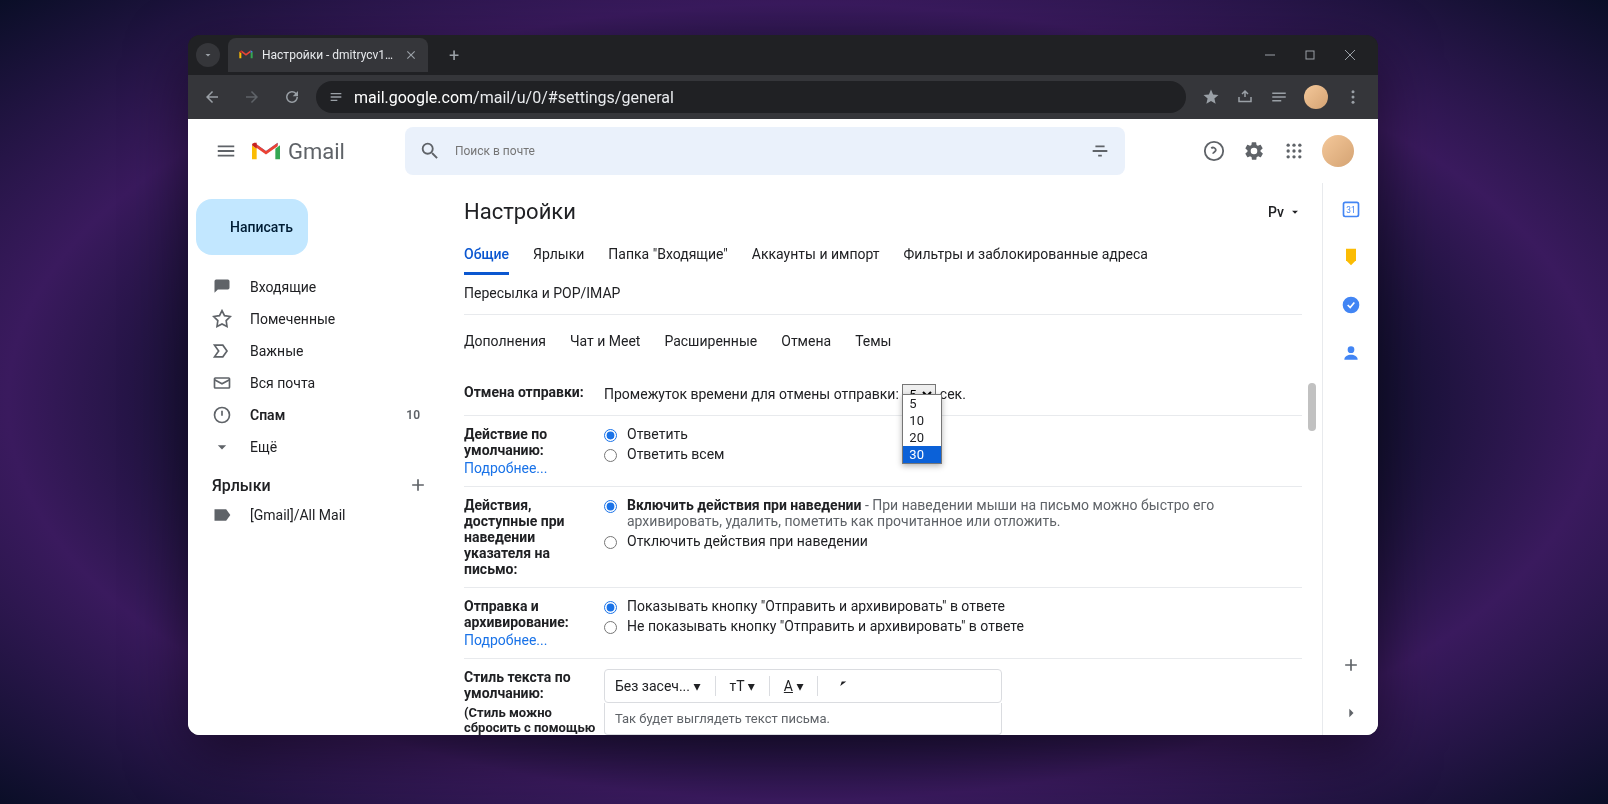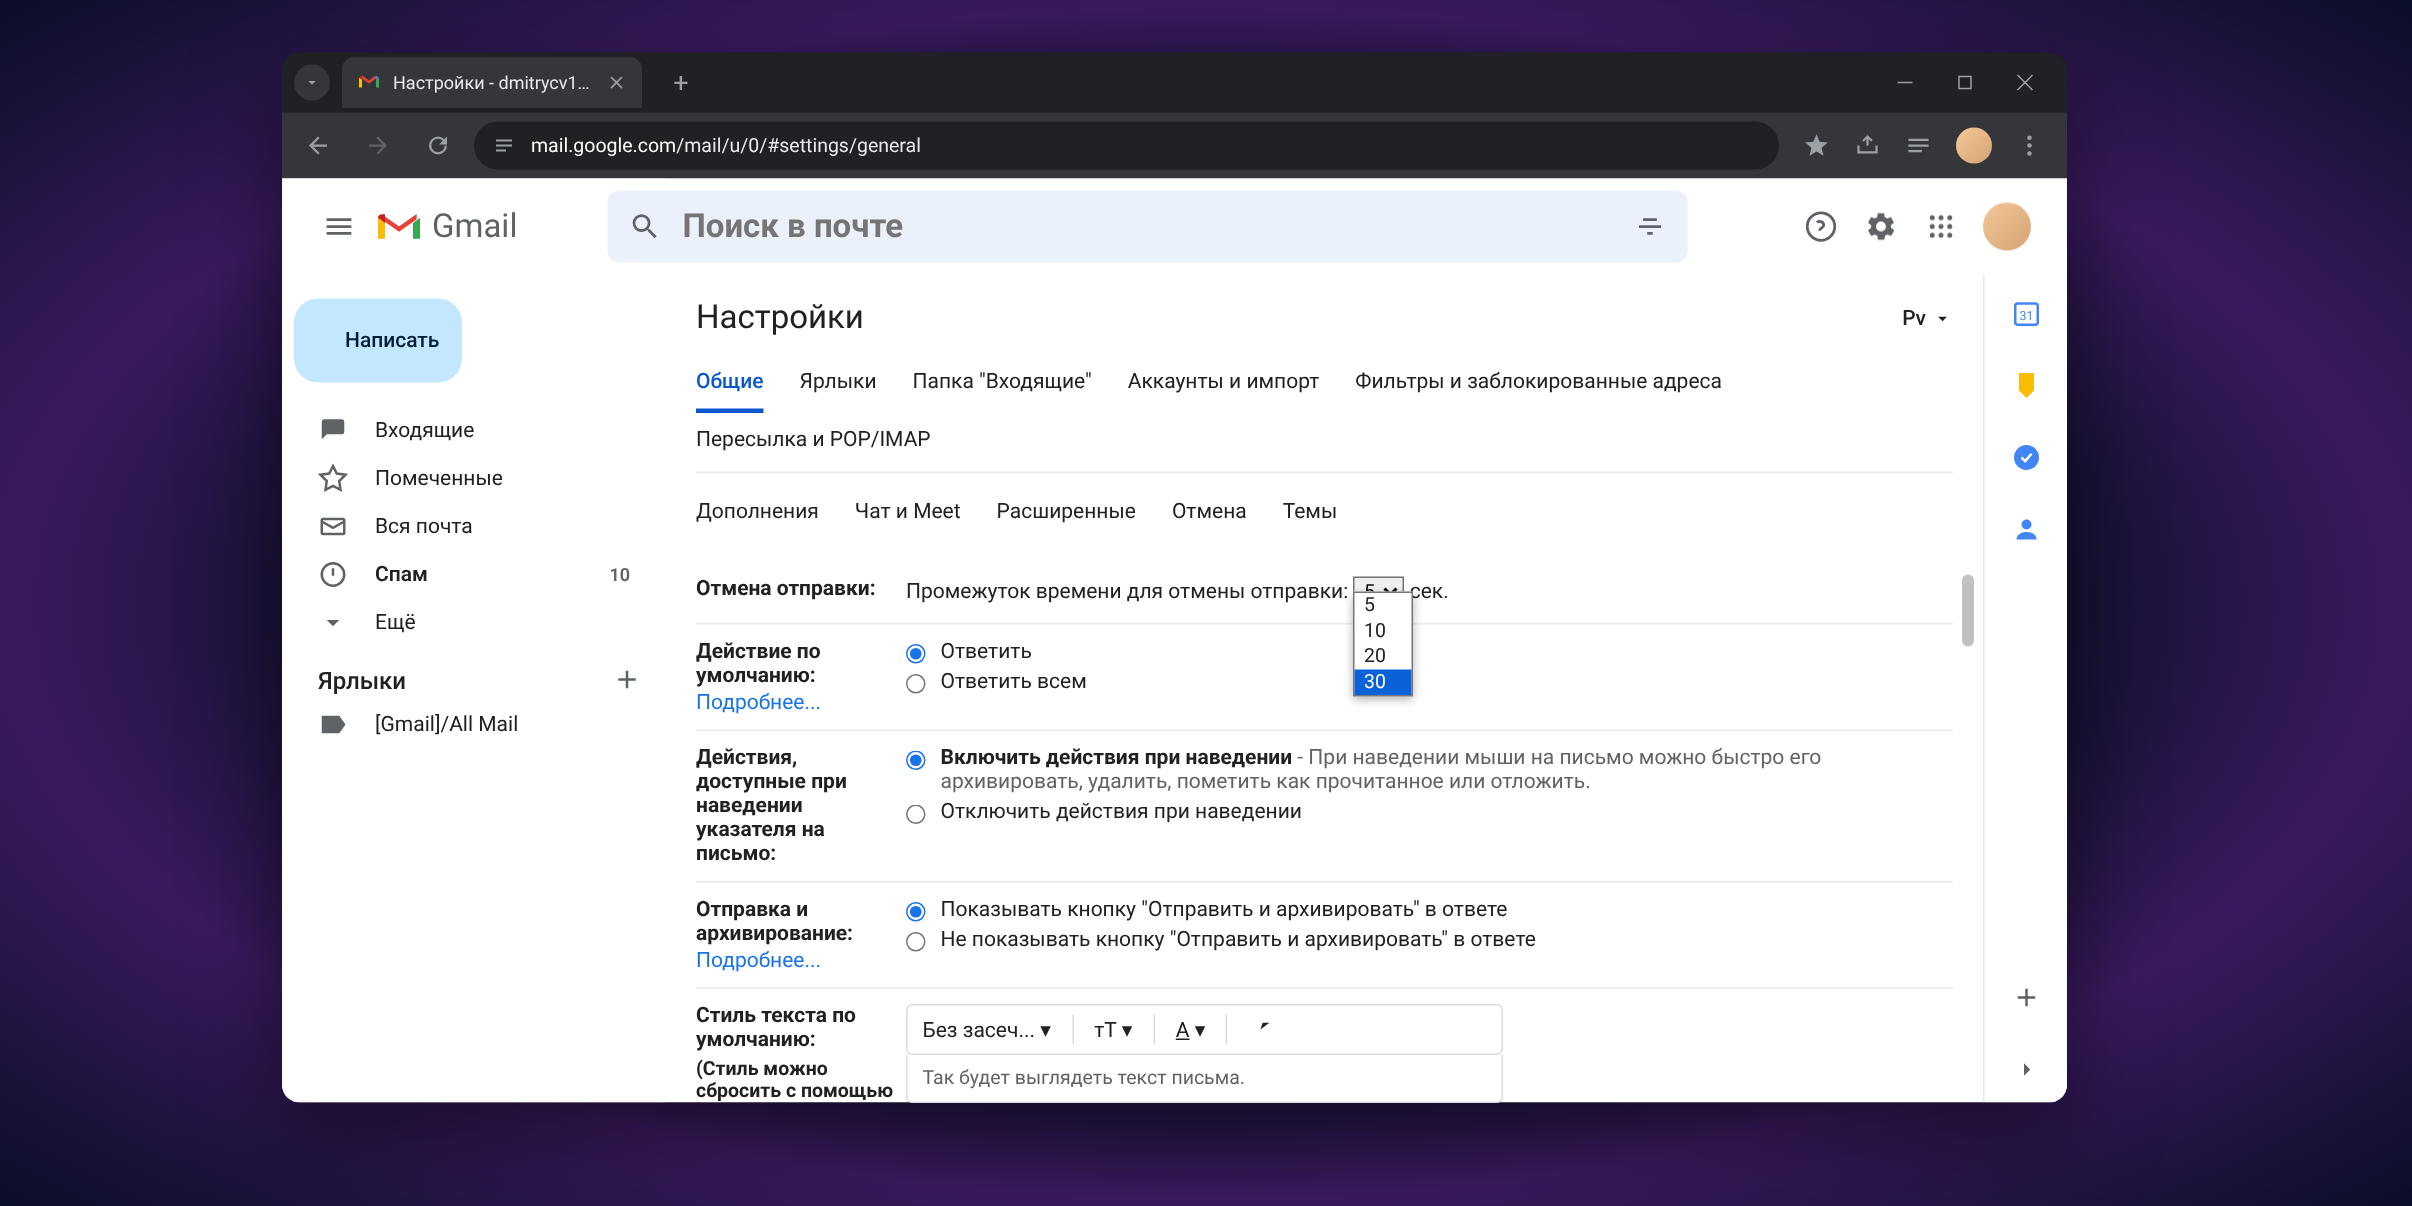--- a/index.html
+++ b/index.html
@@ -10,34 +10,34 @@
 .tab { height: 34px; background: #35363a; border-radius: 8px 8px 0 0; display: flex; align-items: center; padding: 0 10px; color: #e8eaed; font-size: 12px; max-width: 200px; }
 .tab-favicon { width: 16px; height: 16px; margin-right: 8px; }
 .tab-title { overflow: hidden; white-space: nowrap; text-overflow: ellipsis; flex: 1; }
 .tab-close { width: 14px; height: 14px; margin-left: 6px; fill: #9aa0a6; }
 .new-tab { width: 28px; height: 28px; display: flex; align-items: center; justify-content: center; color: #9aa0a6; margin-left: 12px; font-size: 18px; }
 .window-controls { margin-left: auto; display: flex; gap: 24px; color: #9aa0a6; padding-right: 12px; }
 .window-controls span { width: 16px; height: 16px; display: flex; align-items: center; justify-content: center; }
 .addressbar { height: 44px; background: #35363a; display: flex; align-items: center; padding: 0 8px; gap: 8px; }
 .nav-btn { width: 32px; height: 32px; display: flex; align-items: center; justify-content: center; color: #9aa0a6; border-radius: 50%; }
 .nav-btn.disabled { color: #5f6368; }
-.url-bar { flex: 1; height: 32px; background: #202124; border-radius: 16px; display: flex; align-items: center; padding: 0 12px; color: #9aa0a6; font-size: 13px; gap: 10px; }
+.url-bar { flex: 1; height: 32px; background: #202124; border-radius: 16px; display: flex; align-items: center; padding: 0 12px; color: #9aa0a6; font-size: 16px; gap: 10px; }
 .url-text { color: #e8eaed; }
 .url-host { color: #ffffff; }
 .addr-icons { display: flex; gap: 16px; align-items: center; padding: 0 8px; }
 .addr-icons > * { color: #9aa0a6; }
 .profile-dot { width: 24px; height: 24px; border-radius: 50%; background: linear-gradient(135deg, #f4c89a, #d4a373); }
 .gmail-body { flex: 1; background: #fff; display: flex; overflow: hidden; }
 .gmail-header { position: absolute; top: 84px; left: 0; right: 0; height: 64px; background: #fff; display: flex; align-items: center; padding: 0 16px; z-index: 10; }
 .burger { width: 44px; height: 44px; display: flex; align-items: center; justify-content: center; color: #5f6368; }
 .gmail-logo { display: flex; align-items: center; gap: 8px; margin-left: 4px; }
 .gmail-logo-icon { width: 28px; height: 22px; }
 .gmail-text { font-size: 22px; color: #5f6368; font-weight: 400; }
 .search-bar { margin-left: 60px; flex: 1; max-width: 720px; height: 48px; background: #eaf1fb; border-radius: 8px; display: flex; align-items: center; padding: 0 14px; gap: 14px; }
-.search-bar input { flex: 1; border: none; background: transparent; font-size: 22px; outline: none; color: #a16207; font-weight: bold; }
+.search-bar input { flex: 1; border: none; background: transparent; font-size: 12px; outline: none; color: #a16207; }
 .header-right { margin-left: auto; display: flex; align-items: center; gap: 16px; padding-right: 8px; }
 .header-icon { width: 24px; height: 24px; color: #5f6368; display: flex; align-items: center; justify-content: center; }
 .avatar { width: 32px; height: 32px; border-radius: 50%; background: linear-gradient(135deg, #f4c89a, #d4a373); }
 .sidebar { width: 256px; padding-top: 72px; background: #fff; }
 .compose-btn { margin: 8px 8px 16px 8px; height: 56px; width: 112px; background: #c2e7ff; border-radius: 16px; display: flex; align-items: center; padding: 0 20px; gap: 14px; color: #001d35; font-size: 14px; font-weight: 500; }
 .nav-item { height: 32px; display: flex; align-items: center; padding: 0 12px 0 24px; gap: 18px; color: #202124; font-size: 14px; border-radius: 0 16px 16px 0; margin-right: 12px; }
 .nav-item.bold { font-weight: 600; }
 .nav-item .count { margin-left: auto; font-size: 12px; color: #5f6368; }
 .nav-icon { width: 20px; height: 20px; color: #5f6368; flex-shrink: 0; }
 .labels-header { display: flex; align-items: center; justify-content: space-between; padding: 12px 16px 4px 24px; color: #202124; font-size: 16px; font-weight: 500; }
@@ -225,20 +225,26 @@
           <span>Входящие</span>
         </div>
       <div class="nav-item">
           <svg class="nav-icon" viewBox="0 0 24 24" fill="none" stroke="currentColor" stroke-width="2">
             <path d="M12 2l3 6 7 1-5 5 1 7-6-3-6 3 1-7-5-5 7-1z"></path>
           </svg>
           <span>Помеченные</span>
         </div>
       <div class="nav-item">
           <svg class="nav-icon" viewBox="0 0 24 24" fill="none" stroke="currentColor" stroke-width="2">
+            <path d="M3 5h10l5 7-5 7H3l5-7z"></path>
+          </svg>
+          <span>Важные</span>
+        </div>
+      <div class="nav-item">
+          <svg class="nav-icon" viewBox="0 0 24 24" fill="none" stroke="currentColor" stroke-width="2">
             <rect x="3" y="6" width="18" height="12" rx="1"></rect>
             <path d="M3 8l9 5 9-5"></path>
           </svg>
           <span>Вся почта</span>
         </div>
       <div class="nav-item bold">
           <svg class="nav-icon" viewBox="0 0 24 24" fill="none" stroke="currentColor" stroke-width="2">
             <circle cx="12" cy="12" r="9"></circle>
             <path d="M12 7v6m0 3h.01"></path>
           </svg>

